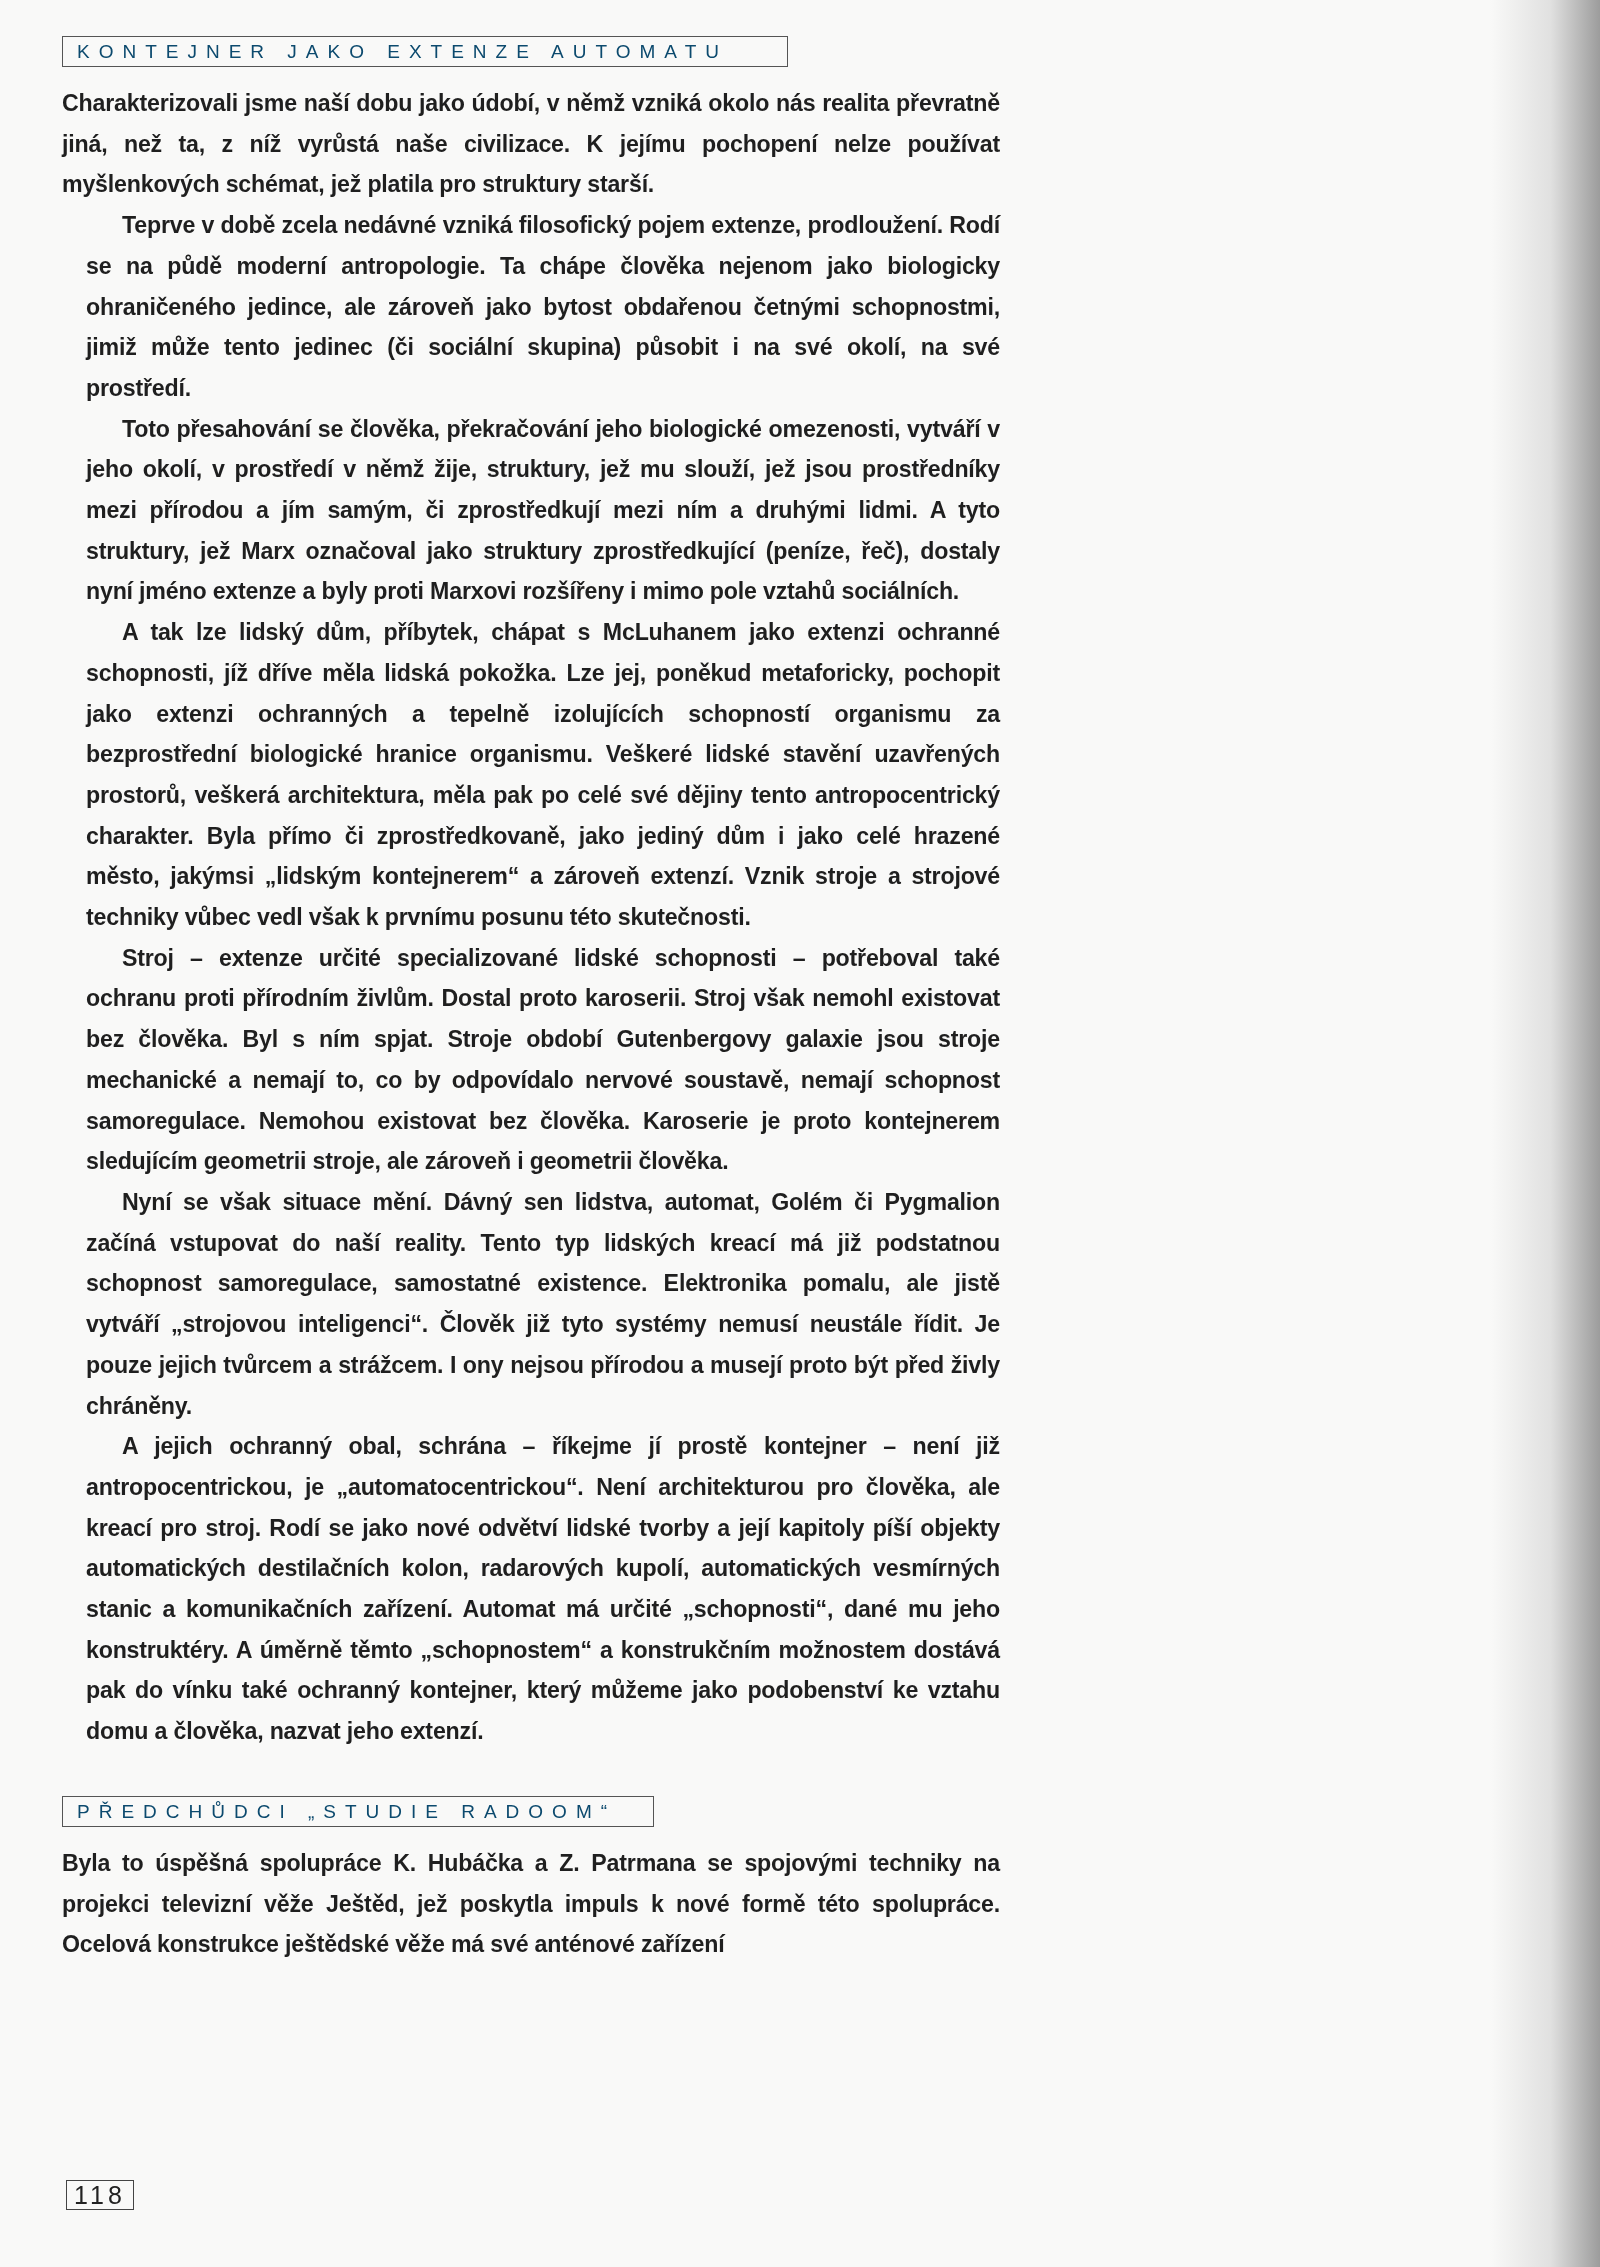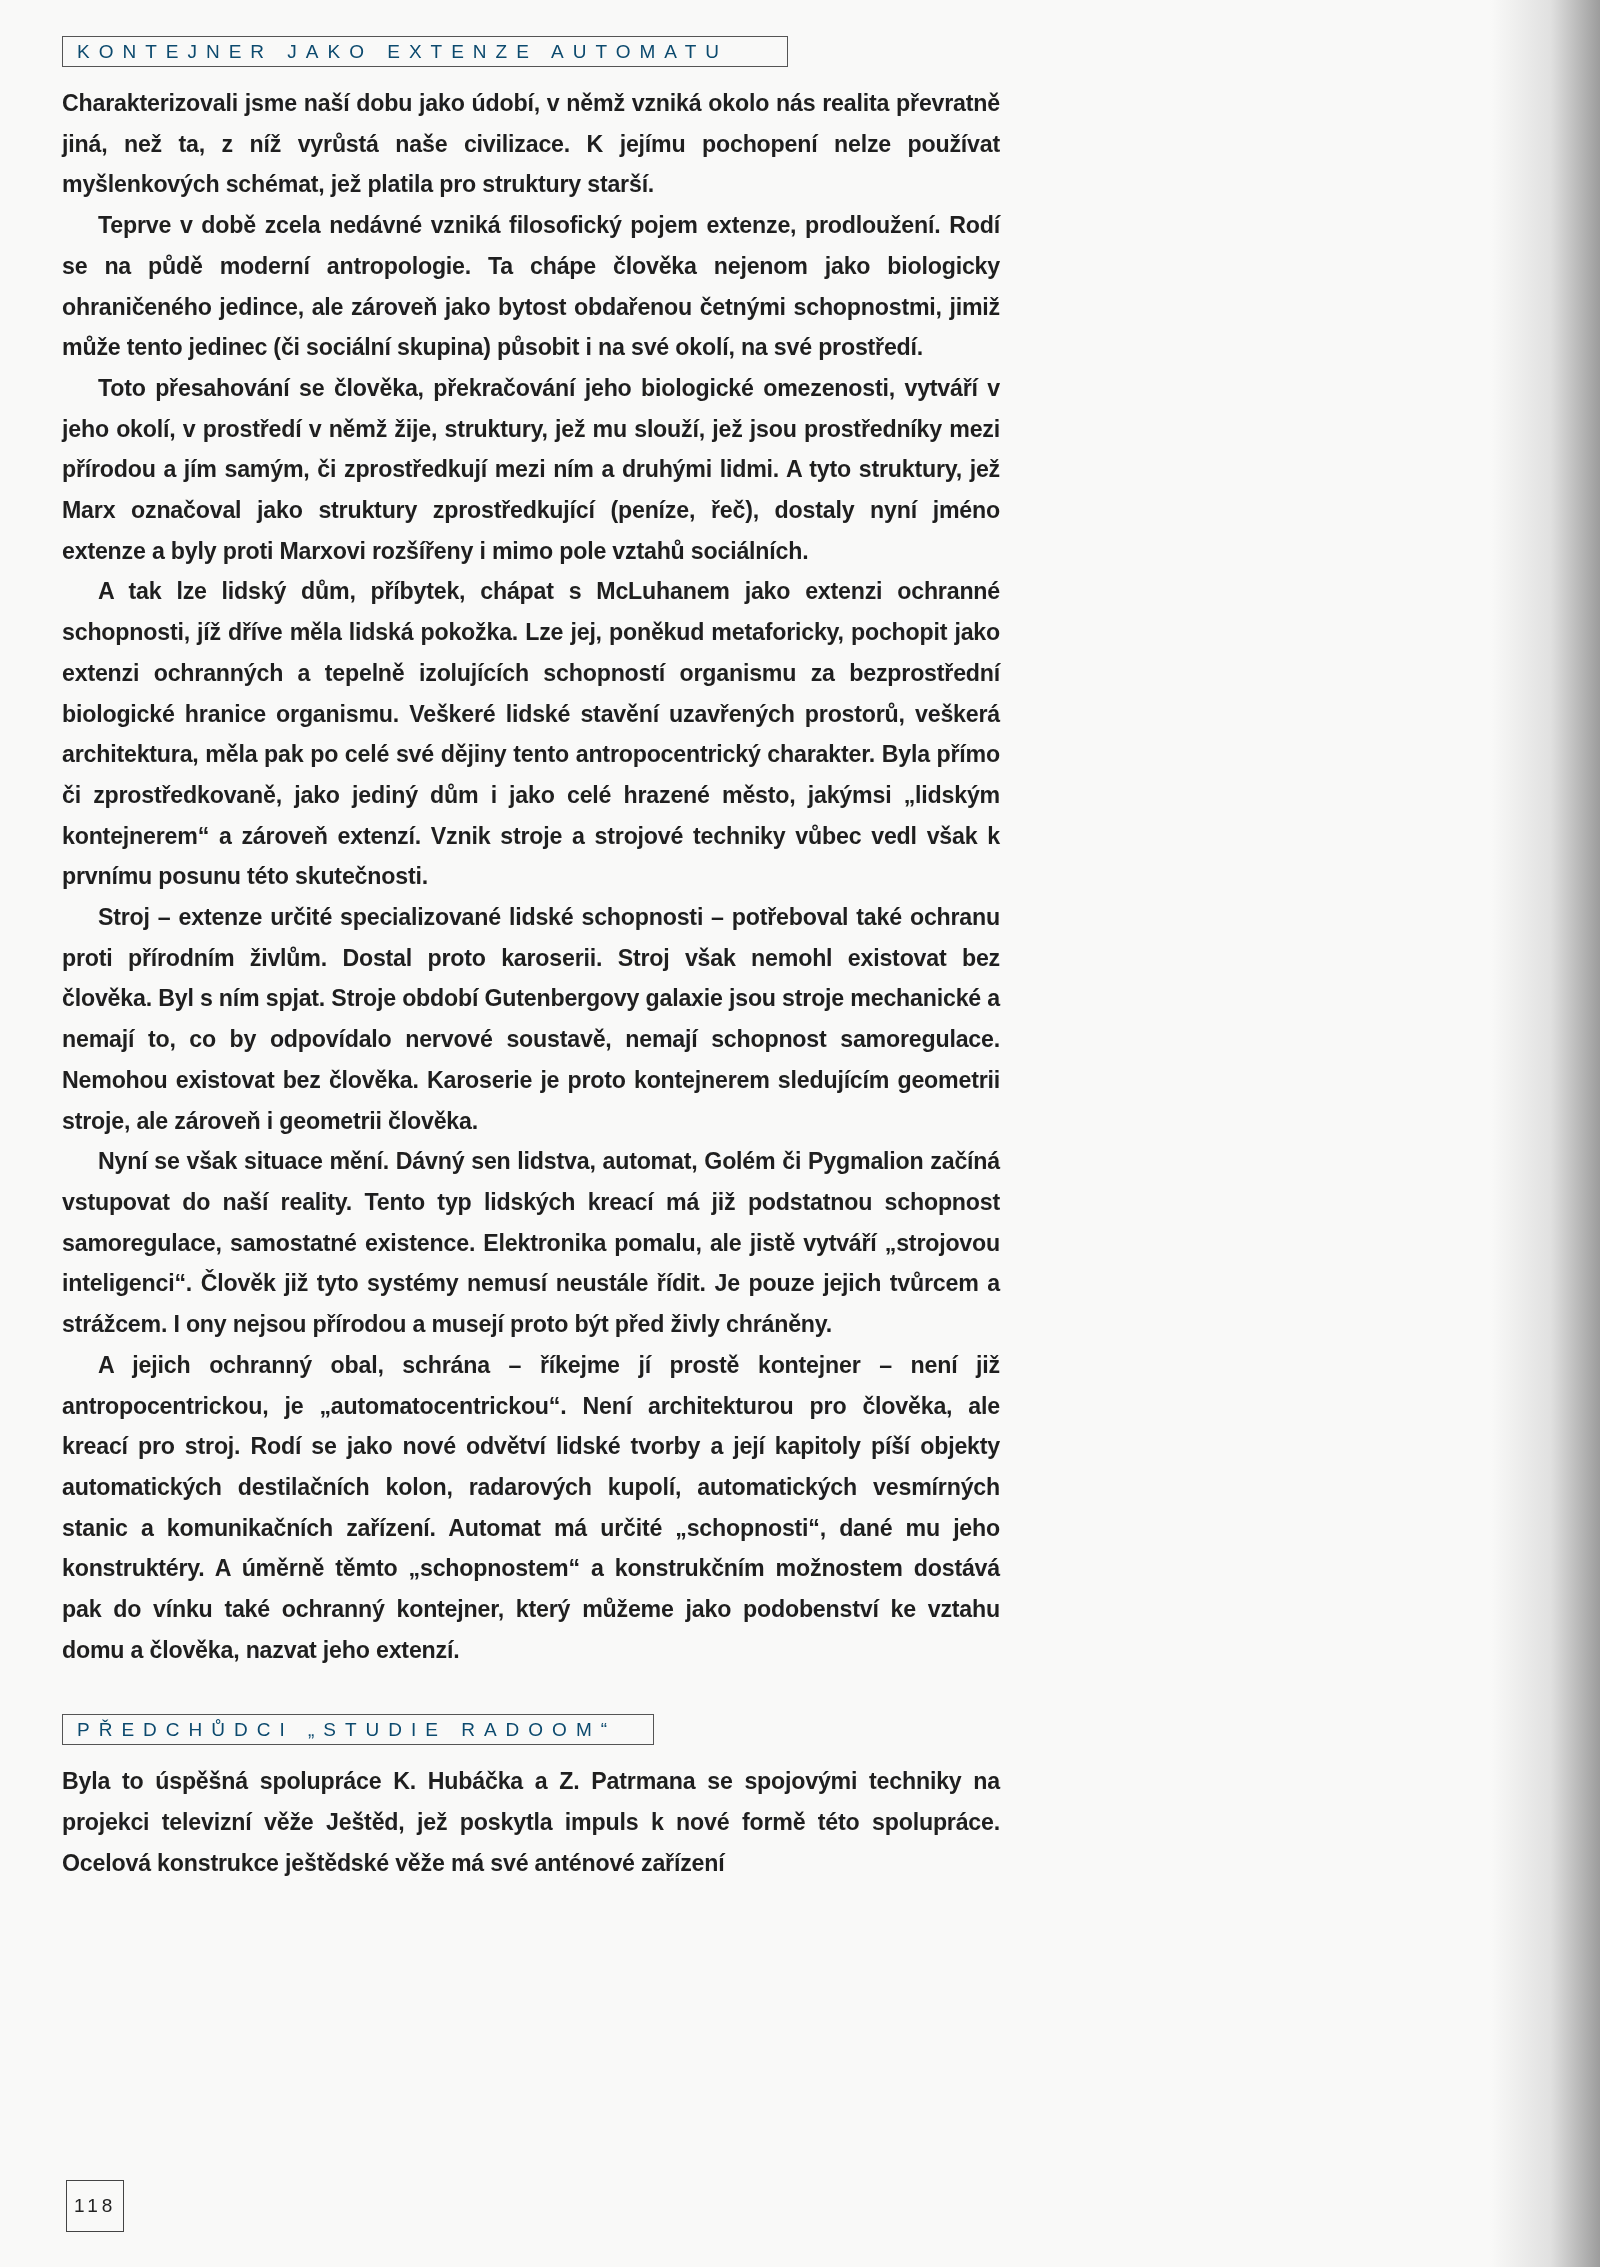--- a/index.html
+++ b/index.html
@@ -41,30 +41,30 @@
       margin: 0;
       font-size: 23.2px;
       font-weight: bold;
       line-height: 40.7px;
       text-align: justify;
       text-align-last: left;
       letter-spacing: -0.2px;
       word-spacing: 0px;
       color: #1f1f1f;
     }
-    .para.indent { text-indent: 36px; }
+    .para.indent { text-indent: 36px; margin-left: 24px; }
     .section2 { margin-top: 44px; }
     .first-para { margin-top: 16px; }
     .page-number {
       position: absolute;
       left: 66px;
       top: 2180px;
       border: 1.5px solid #444;
-      padding: 12px 7px;
-      font-size: 19px;
+      padding: 1px 7px;
+      font-size: 25px;
       letter-spacing: 4px;
       color: #222;
       line-height: 26px;
     }
   </style>
 </head>
 <body>
 
 <div class="page-shade"></div>
 

